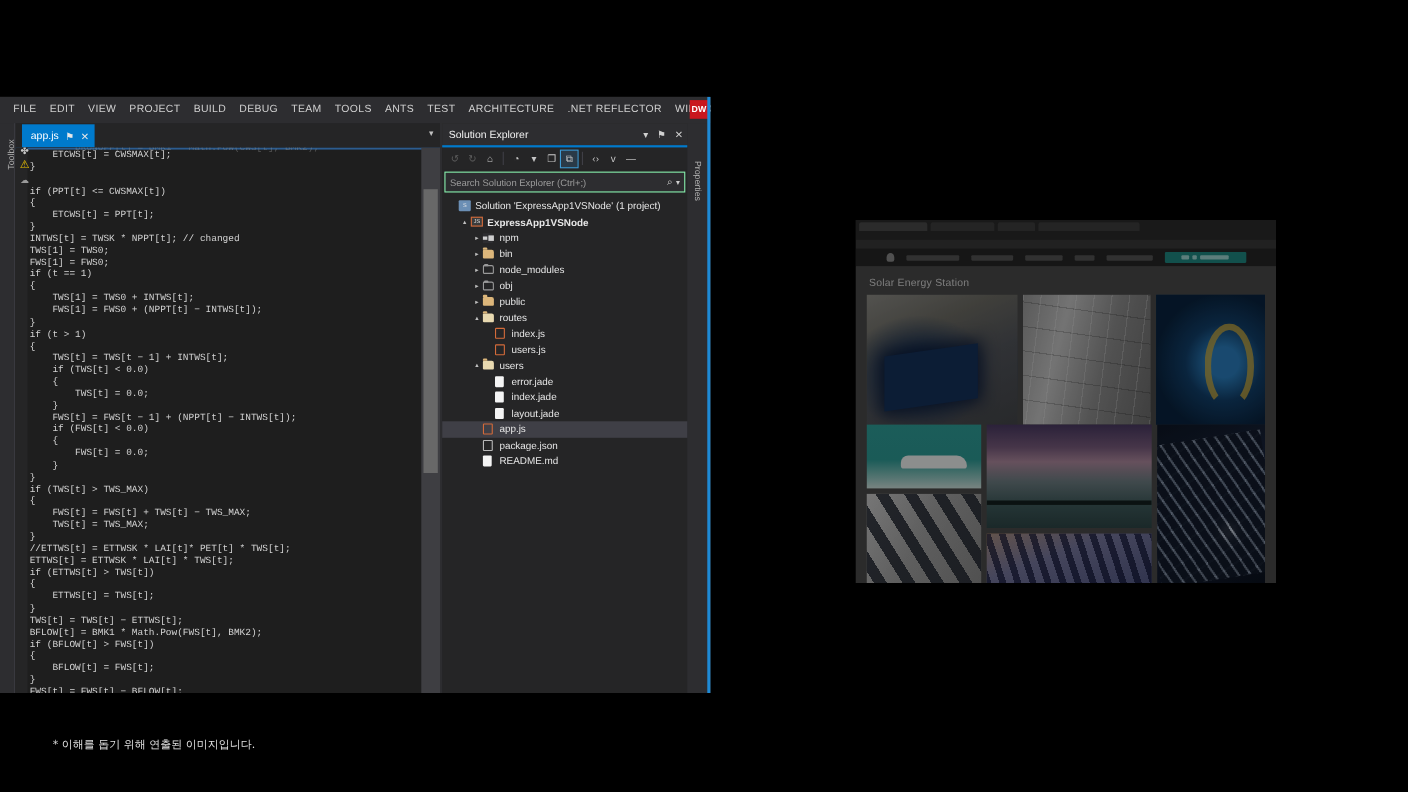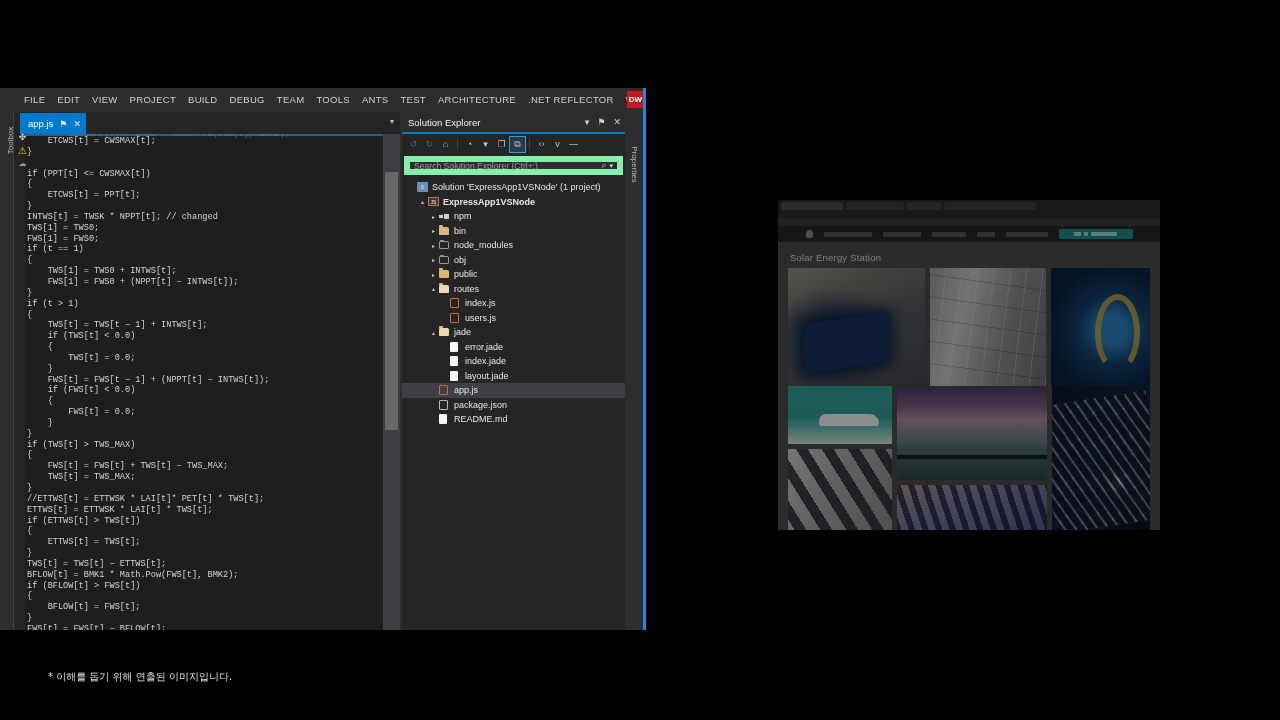--- a/index.html
+++ b/index.html
@@ -139,21 +139,21 @@
     width: 15px; height: 15px;
     display: flex; align-items: center; justify-content: center;
     color: #c6c6c6; font-size: 9px; cursor: pointer;
   }
   .sx-ico.dim { color: #5e5e5e; }
   .sx-ico.sel { outline: 1px solid #3d9ad4; background: #2a3a47; }
   .sx-sep { width: 1px; height: 12px; background: #3f3f46; margin: 0 3px; }
 
   .sx-search {
     height: 19px; margin: 2px 2px 0 2px;
-    background: #2d2d30; border: 6px solid #86efac;
+    background: #2d2d30; border: 1px solid #86efac;
     display: flex; align-items: center; padding: 0 4px;
   }
   .sx-search input {
     flex: 1; background: transparent; border: 0; outline: 0;
     color: #c8c8c8; font-size: 8.6px;
     font-family: "Liberation Sans", sans-serif;
   }
   .sx-search input::placeholder { color: #9b9b9b; }
   .sx-search-ico { color: #cfcfcf; font-size: 9px; }
   .sx-search-caret { color: #cfcfcf; font-size: 7px; margin-left: 3px; }
@@ -314,21 +314,21 @@
   }
 </style>
 </head>
 <body>
 
 <div id="root">
 
   <div class="vs-window">
 
     <div class="menubar">
-      <div id="menu-items" style="display:flex;margin-left:12px;">
+      <div id="menu-items" style="display:flex;">
           <span class="menu-item">FILE</span>
           <span class="menu-item">EDIT</span>
           <span class="menu-item">VIEW</span>
           <span class="menu-item">PROJECT</span>
           <span class="menu-item">BUILD</span>
           <span class="menu-item">DEBUG</span>
           <span class="menu-item">TEAM</span>
           <span class="menu-item">TOOLS</span>
           <span class="menu-item">ANTS</span>
           <span class="menu-item">TEST</span>
@@ -510,21 +510,21 @@
             <span class="ico">
               <span class="g jsfile"></span>
             </span>
             <span class="lbl">users.js</span>
           </div>
           <div class="row" style="padding-left: 26px;">
             <span class="arrow">▴</span>
             <span class="ico">
               <span class="g folder open"></span>
             </span>
-            <span class="lbl">jade</span>
+            <span class="lbl">users</span>
           </div>
           <div class="row" style="padding-left: 37px;">
             <span class="arrow"></span>
             <span class="ico">
               <span class="g doc"></span>
             </span>
             <span class="lbl">error.jade</span>
           </div>
           <div class="row" style="padding-left: 37px;">
             <span class="arrow"></span>

